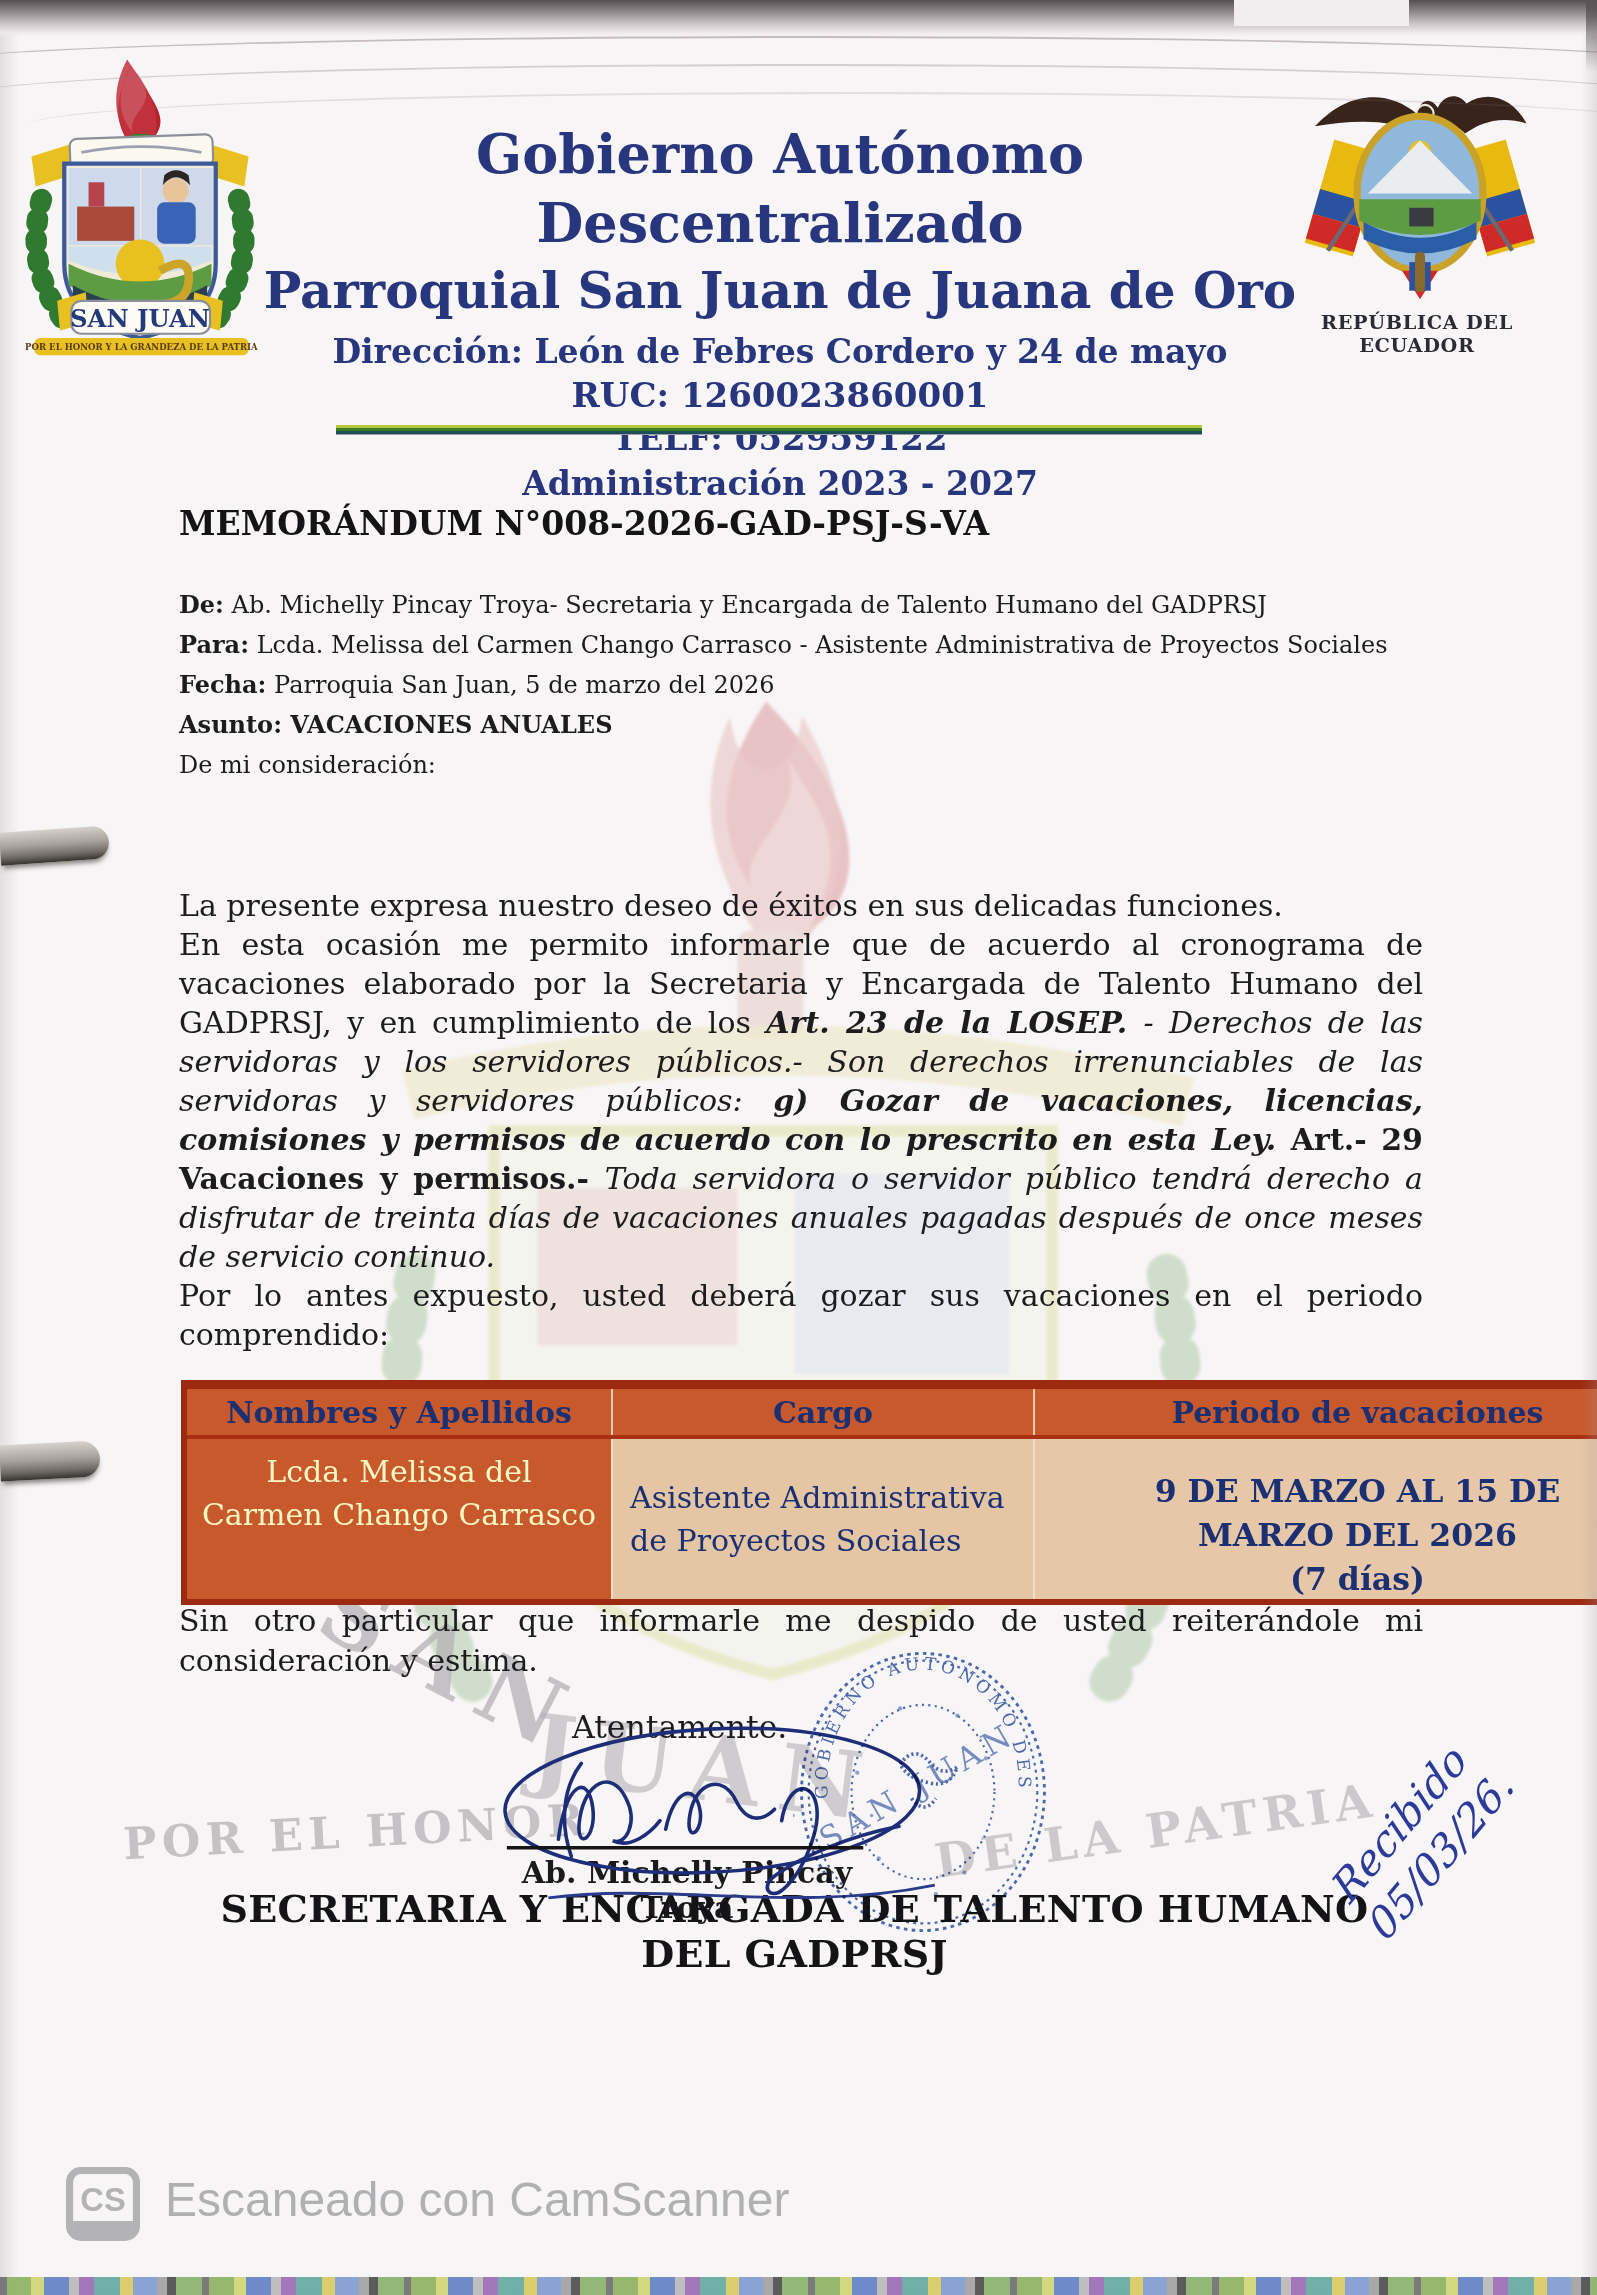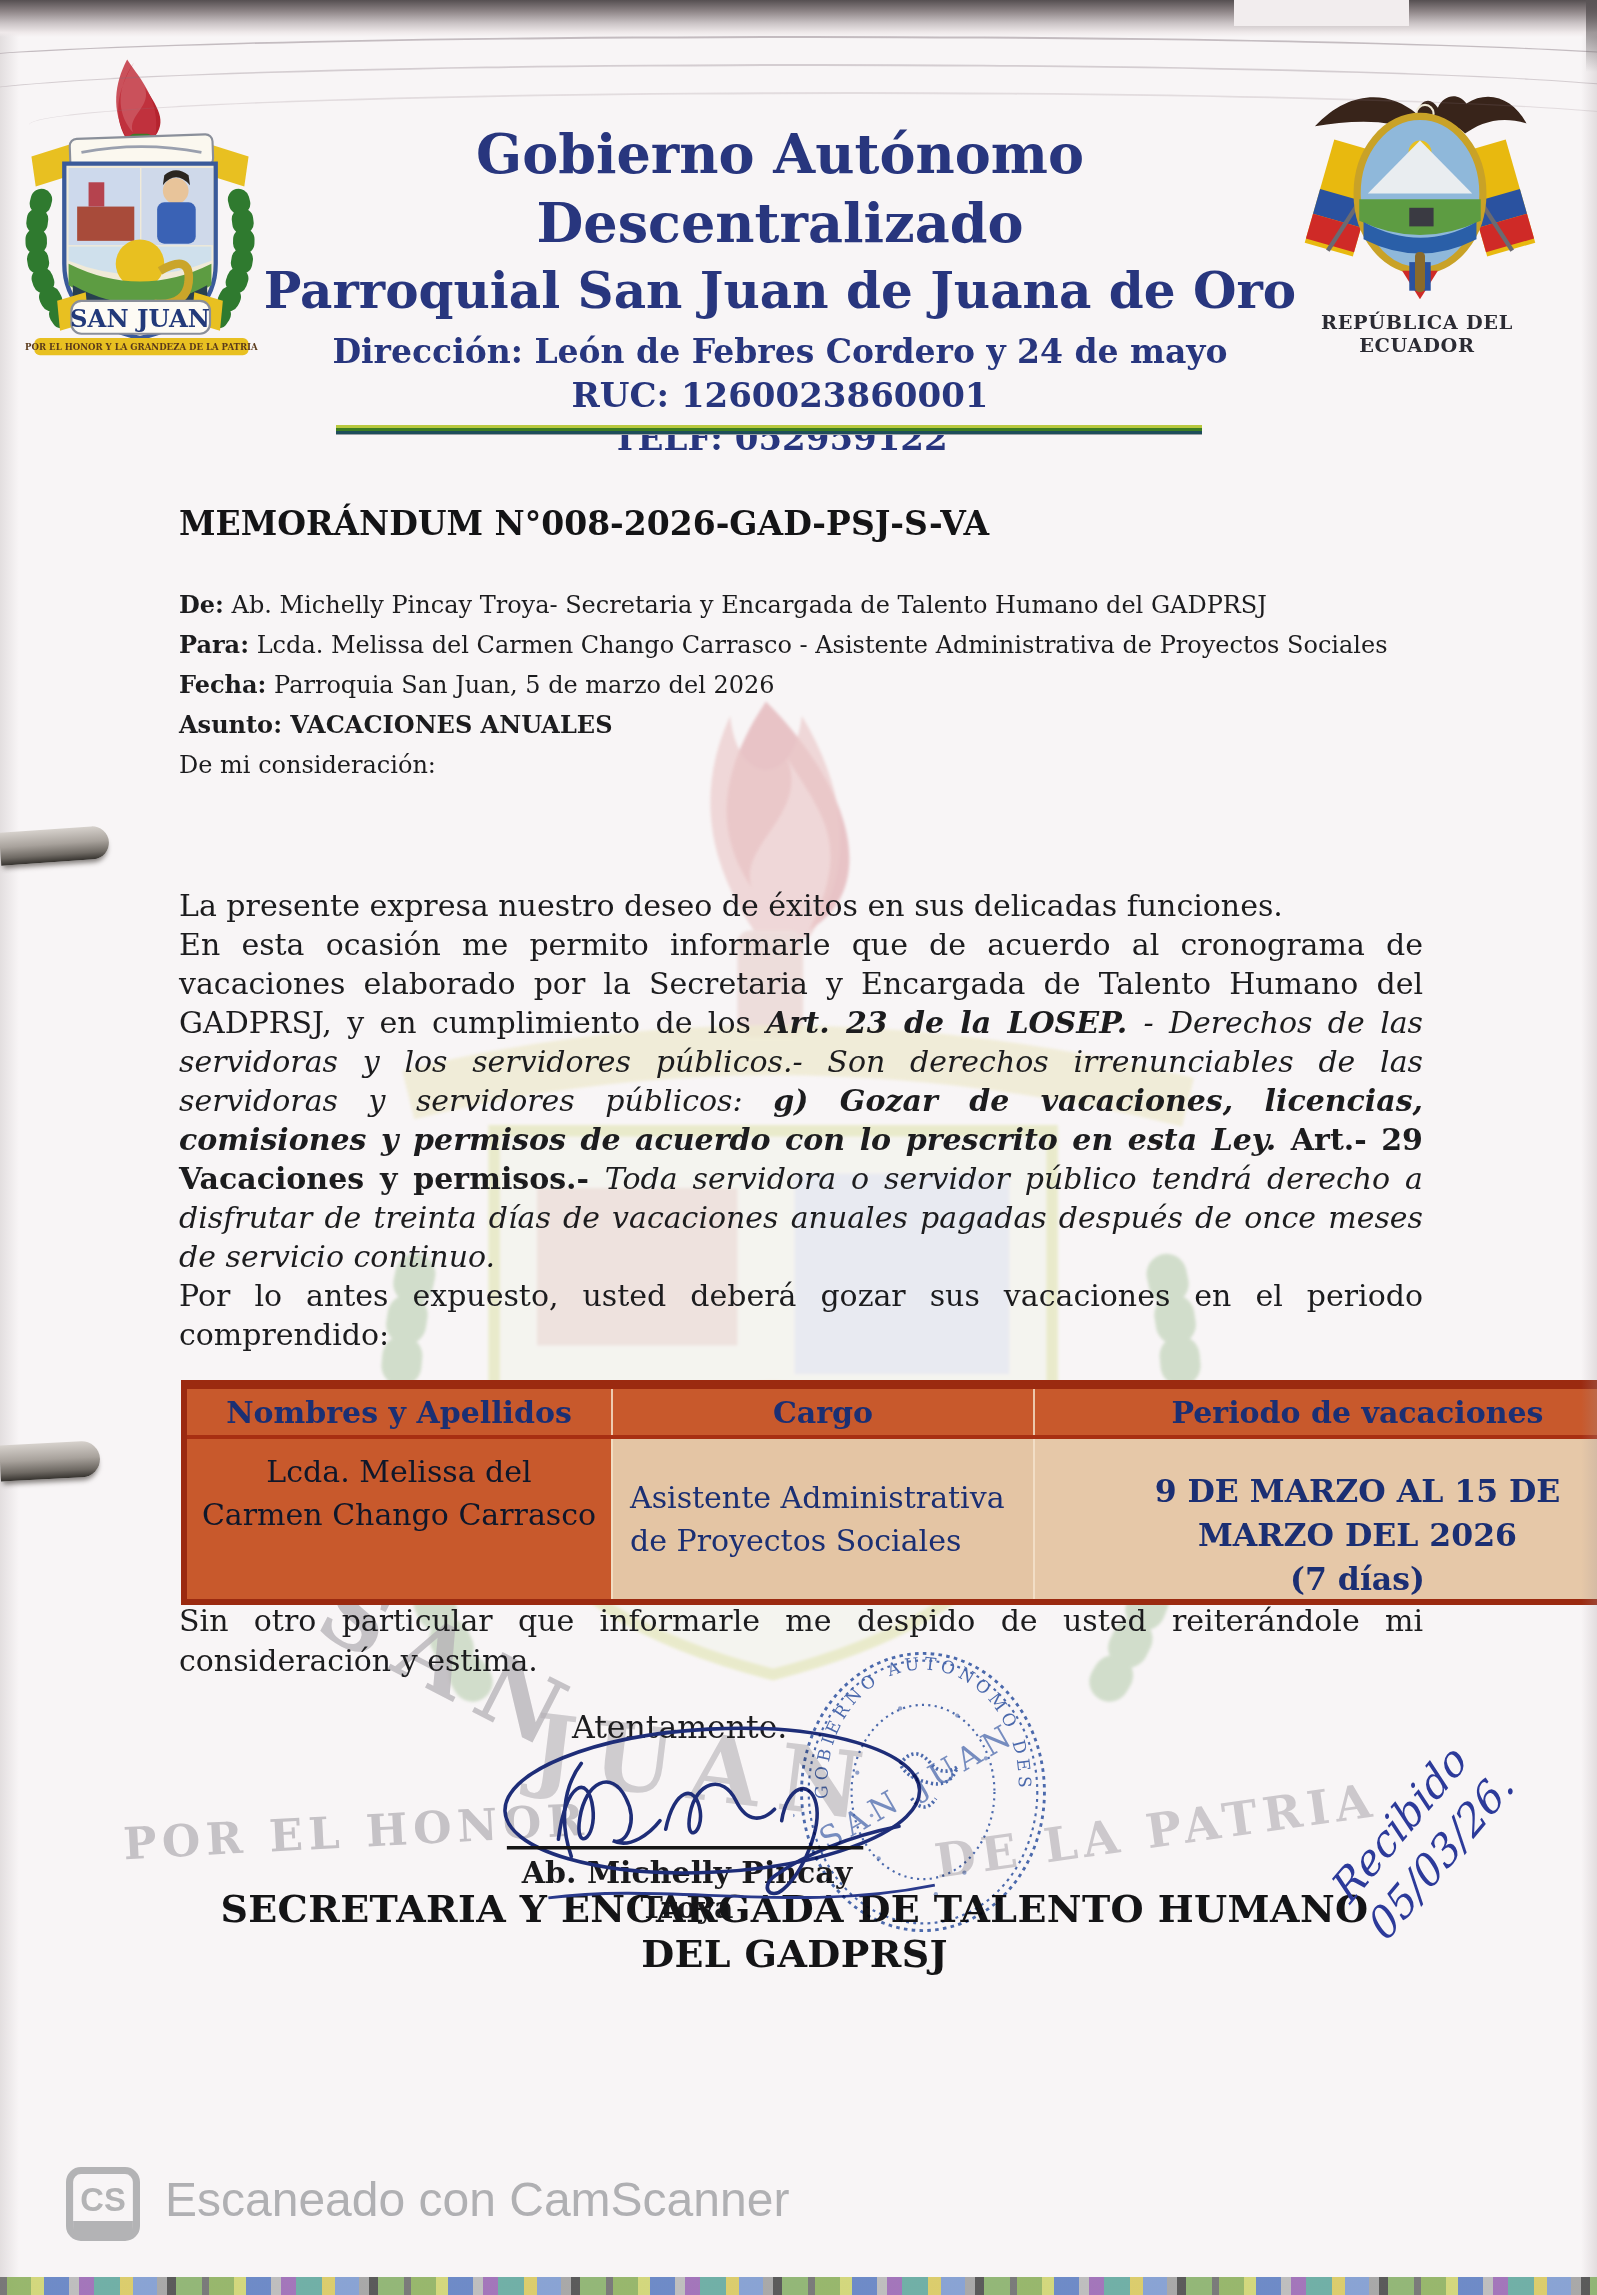--- a/index.html
+++ b/index.html
@@ -57,21 +57,21 @@
   .vac-table{left:181px;top:1380px;width:1505px;z-index:2;border:6.4px solid #9b2a10;border-top-width:9.3px;
     box-sizing:border-box;background:#e4c5a4;}
   .t-row{display:flex;}
   .t-head{background:#c8592c;height:46px;border-bottom:4.3px solid #a82f12;}
   .t-head .t-cell{color:#1b2f73;font-weight:700;font-size:30px;display:flex;align-items:center;justify-content:center;}
   .t-data{height:160px;}
   .t-cell{box-sizing:border-box;}
   .c1{width:424px;}
   .c2{width:422px;border-left:2.9px solid rgba(245,225,200,.85);}
   .c3{flex:1;border-left:2.9px solid rgba(245,228,205,.8);}
-  .t-data .c1{background:#c8592c;color:#0f172a;font-size:30px;line-height:43px;text-align:center;padding-top:11.4px;}
+  .t-data .c1{background:#c8592c;color:#fef9c3;font-size:30px;line-height:43px;text-align:center;padding-top:11.4px;}
   .t-data .c2{background:#e4c5a4;color:#1b2f73;font-size:30px;line-height:43px;padding:37px 15.7px 0 17px;}
   .t-data .c3{background:#e6c8a8;color:#1b2f73;font-weight:700;font-size:31.5px;line-height:44px;text-align:center;padding-top:30px;}
   
   .closing{left:179px;top:1601px;width:1244px;font-size:30px;line-height:40px;text-align:justify;z-index:2;}
   .atentamente{left:572px;top:1709px;font-size:31.5px;z-index:2;}
   .sig-svg{left:494px;top:1716px;z-index:4;}
   .sig-name{left:494px;top:1855px;width:386px;text-align:center;font-size:30px;font-weight:600;color:#1a1a1c;z-index:2;}
   .sig-role{left:172px;top:1886px;width:1245px;text-align:center;font-size:38px;font-weight:700;color:#141416;z-index:2;letter-spacing:0.4px;}
   .stamp-svg{left:793px;top:1644px;z-index:5;mix-blend-mode:multiply;opacity:.85;}
   .recibido{left:1322px;top:1876px;width:315px;color:#2c3a9a;font-size:42px;line-height:52px;font-style:italic;
@@ -168,20 +168,21 @@
     <rect x="150" y="266" width="30" height="40" fill="#2a52a0"></rect>
     <rect x="158" y="252" width="14" height="56" rx="6" fill="#8a6a2a"></rect>
   </svg>
 
   <div class="abs header-text">
     <div class="h-title1">Gobierno Autónomo Descentralizado</div>
     <div class="h-title2">Parroquial San Juan de Juana de Oro</div>
     <div class="h-addr">Dirección: León de Febres Cordero y 24 de mayo</div>
     <div class="h-ruc">RUC: 1260023860001</div>
     <div class="h-telf">TELF: 052959122</div>
+    <div class="h-admin">Administración 2023 - 2027</div>
   </div>
   <div class="abs green-line"></div>
   <div class="abs seal-caption">REPÚBLICA DEL ECUADOR</div>
 
   <div class="abs doc memo-title">MEMORÁNDUM N°008-2026-GAD-PSJ-S-VA</div>
 
   <div class="abs doc fields">
     <div><b>De:</b><span> Ab. Michelly Pincay Troya- Secretaria y Encargada de Talento Humano del GADPRSJ</span></div>
     <div><b>Para:</b><span> Lcda. Melissa del Carmen Chango Carrasco - Asistente Administrativa de Proyectos Sociales</span></div>
     <div><b>Fecha:</b><span> Parroquia San Juan, 5 de marzo del 2026</span></div>

